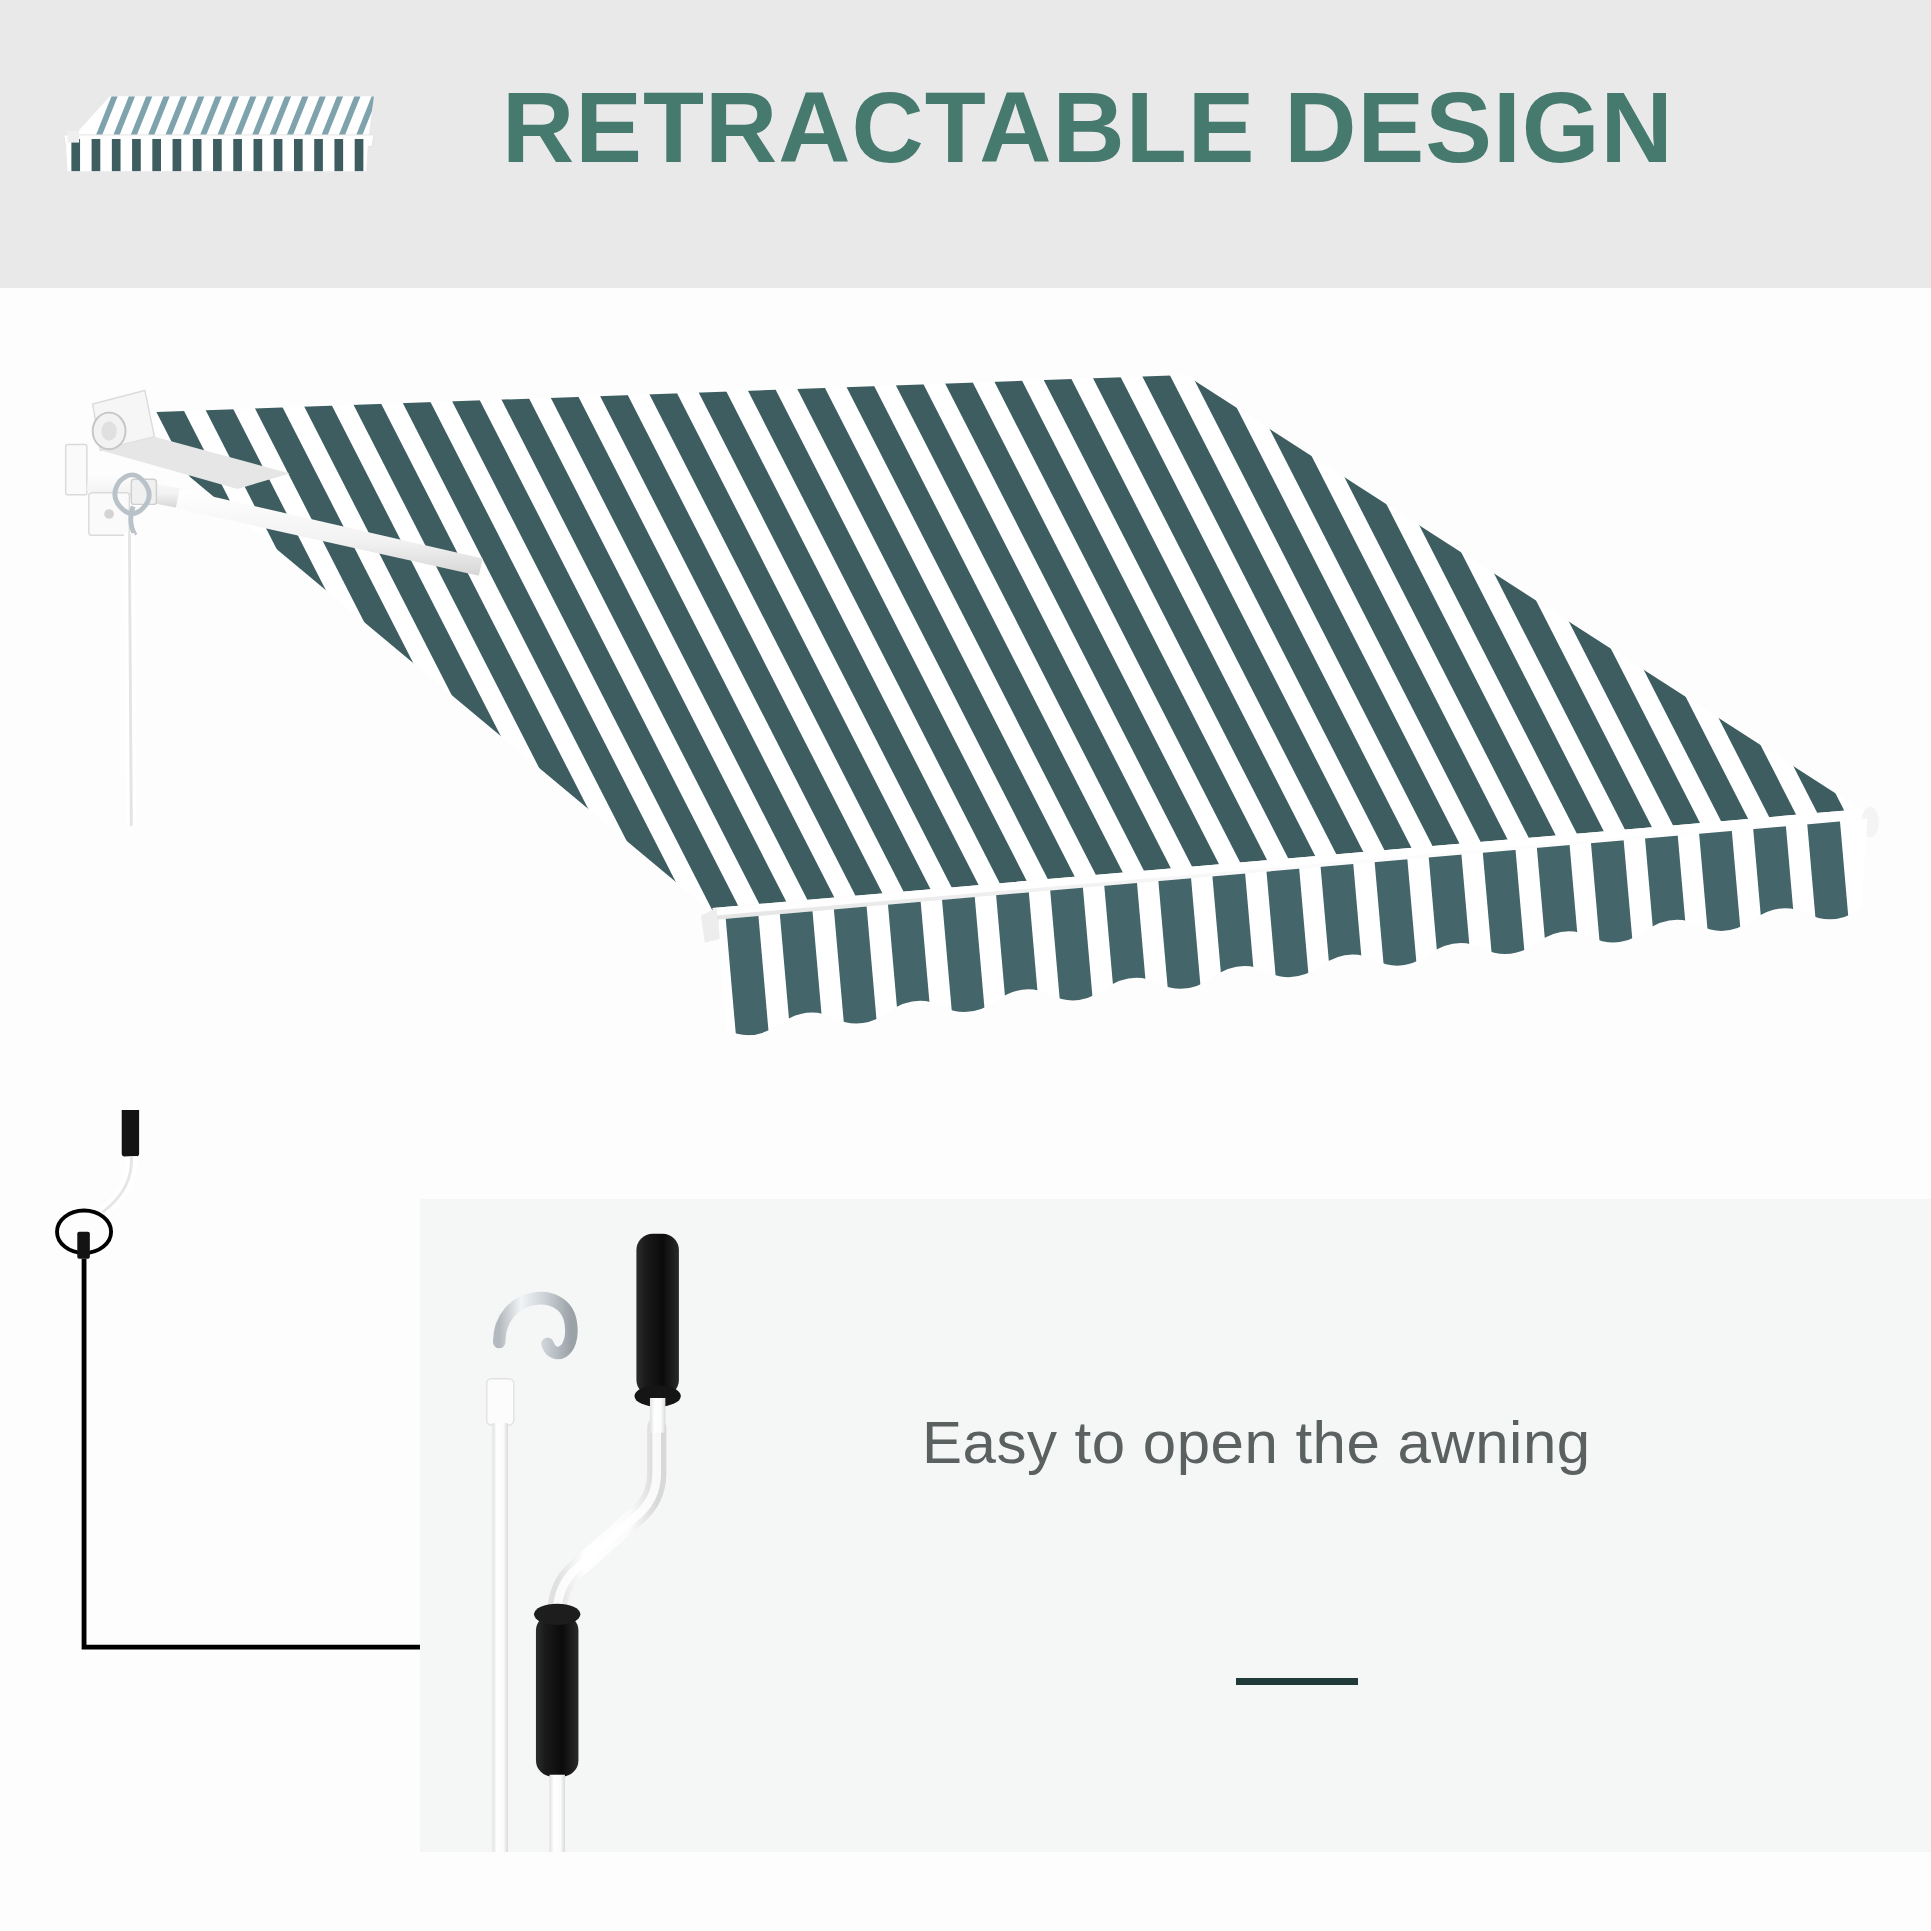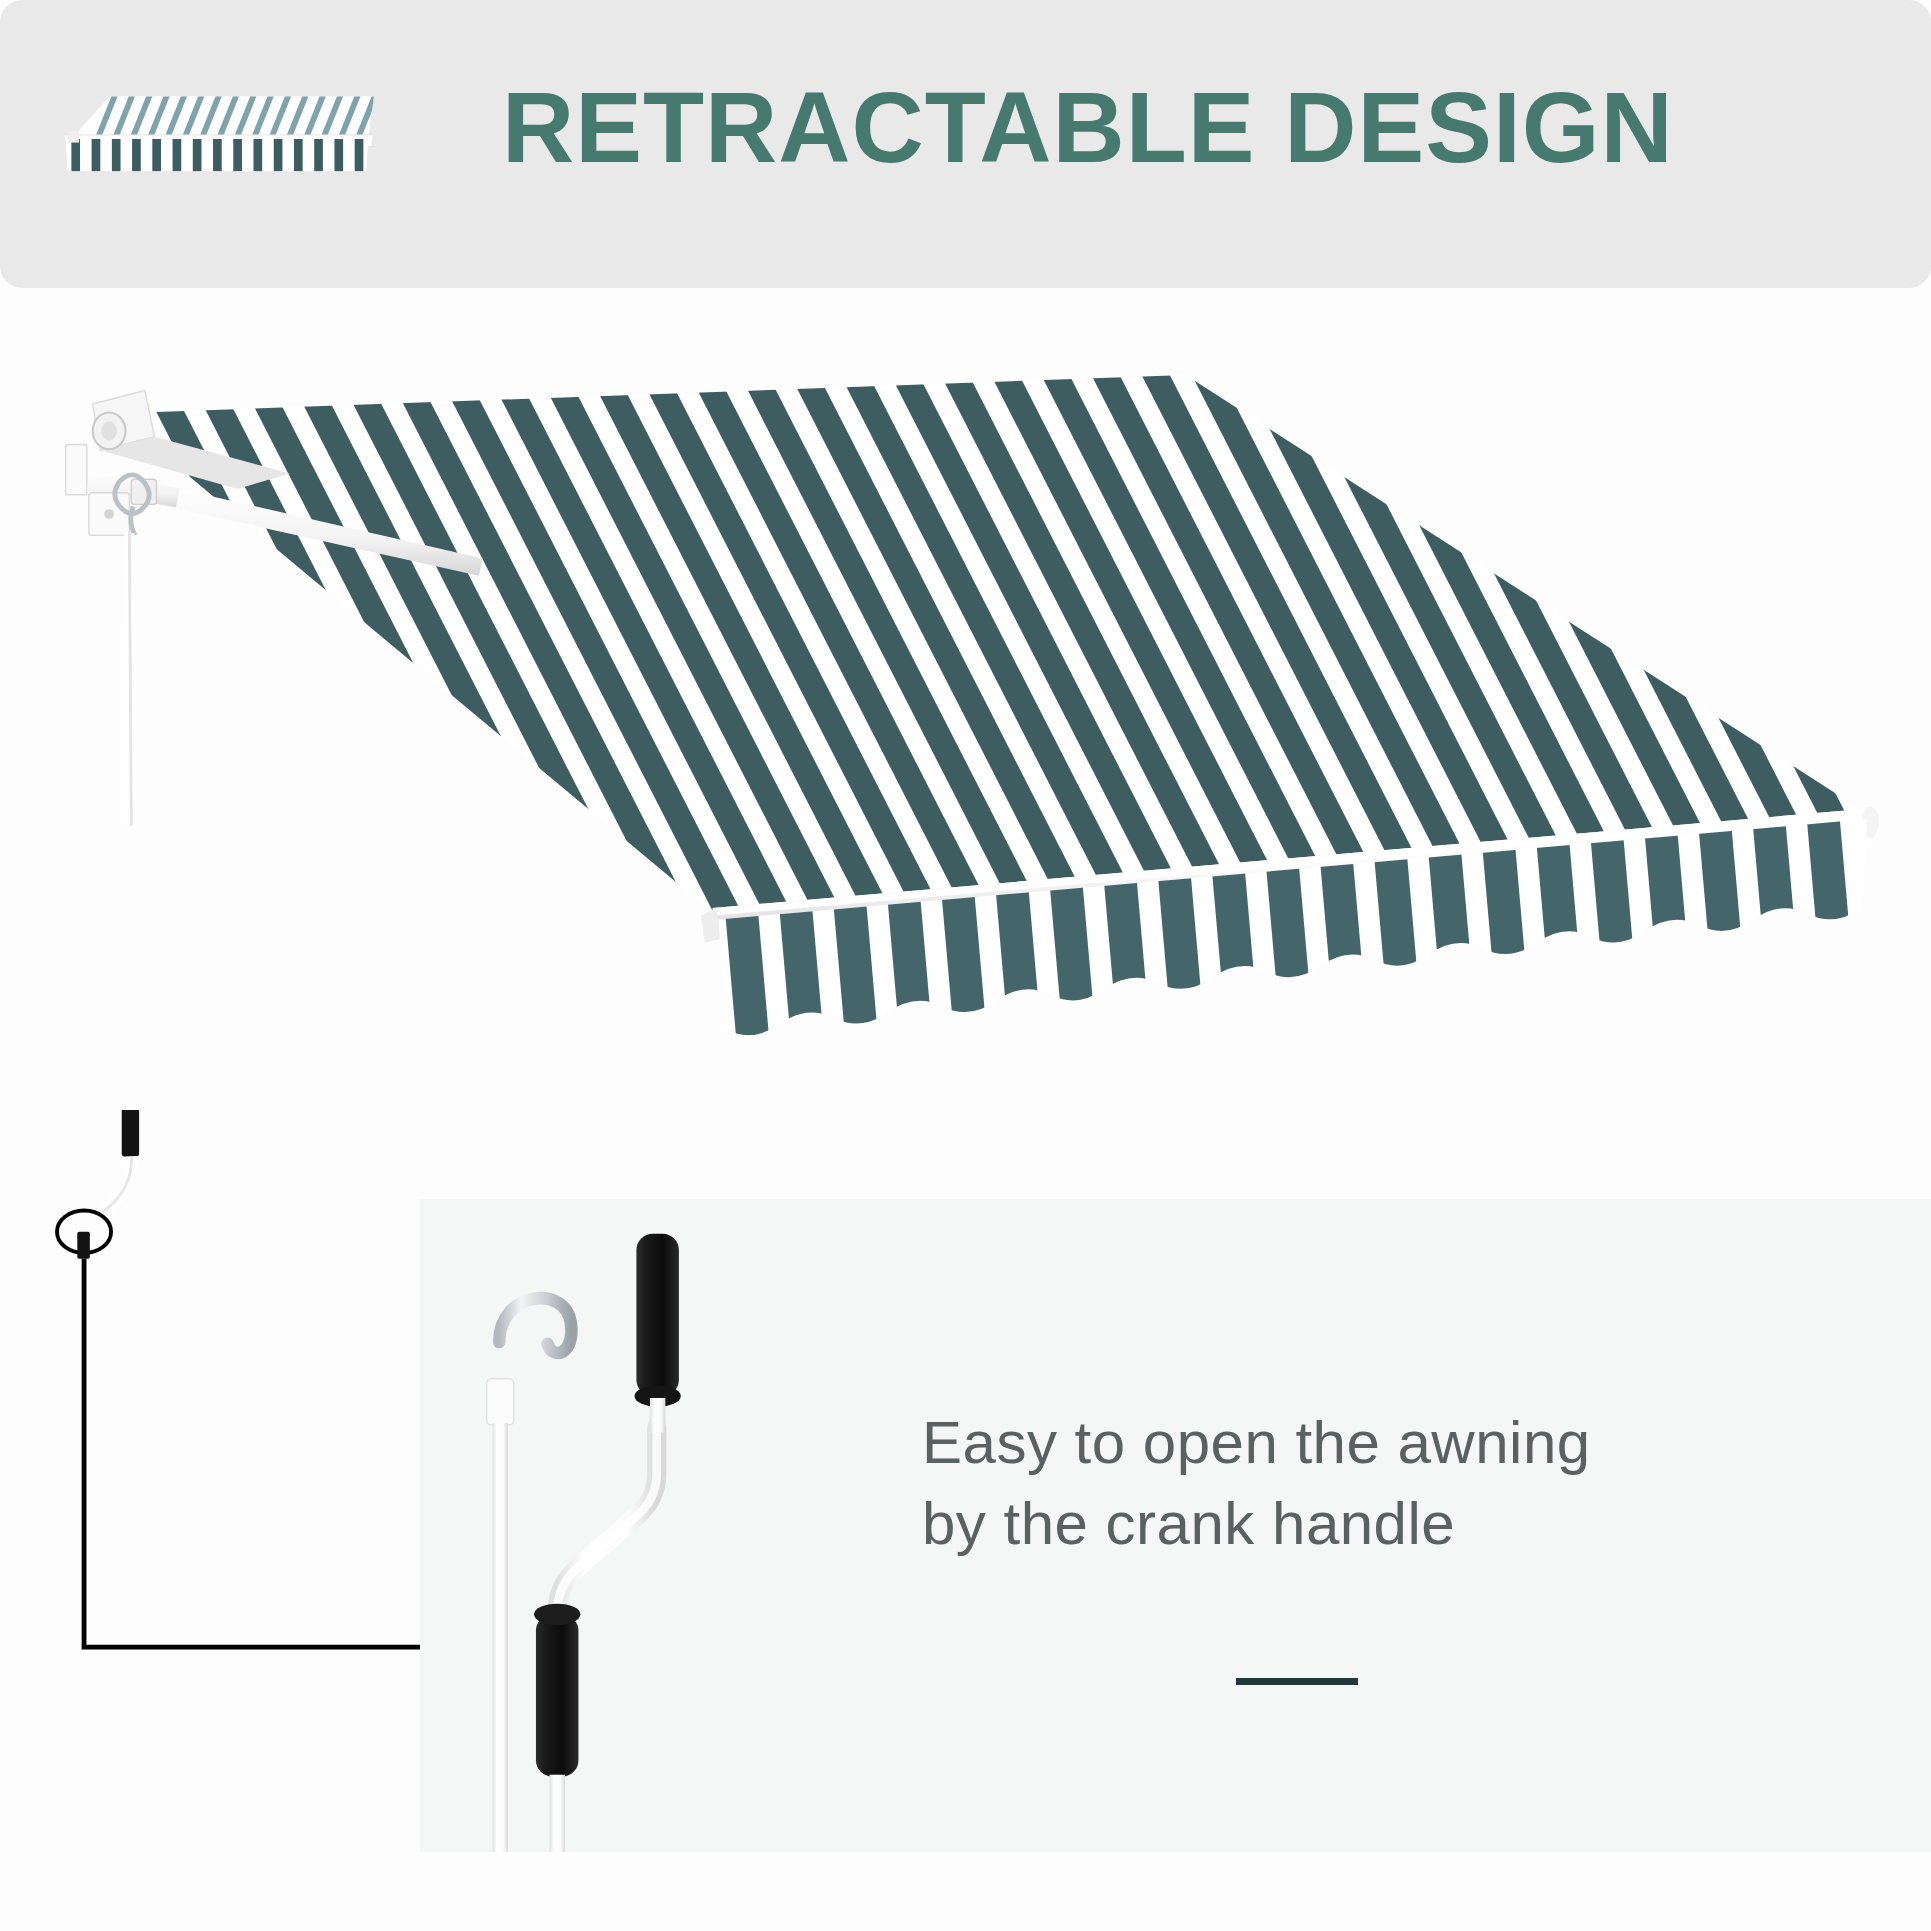--- a/index.html
+++ b/index.html
@@ -16,21 +16,20 @@
     font-family: "Liberation Sans", sans-serif;
   }
 
   
   #header-band {
     position: absolute;
     left: 0; top: 0;
     width: 1931px;
     height: 288px;
     background: #e9e9e9;
-    border-radius: 22px;
   }
   #header-title {
     position: absolute;
     left: 502px;
     top: 73px;
     width: 1352px;
     font-size: 100px;
     line-height: 108px;
     font-weight: 700;
     letter-spacing: 1px;
@@ -406,19 +405,18 @@
         <rect x="238" y="206" width="16" height="36" fill="url(#rodGrad)"></rect>
 
         <rect x="120" y="430" width="44" height="168" rx="17" fill="url(#gripGrad)"></rect>
         <ellipse cx="142" cy="430" rx="24" ry="11" fill="#1d1d1d"></ellipse>
         <rect x="134" y="596" width="16" height="80" fill="url(#rodGrad)"></rect>
       </g>
     </svg>
 
     <div id="caption-block">
       <div class="caption-line">Easy to open the awning</div>
-      <div class="caption-line">by the crank handle</div>
     </div>
     <div id="caption-rule"></div>
   </div>
 
 </div>
 
 
 </body></html>

